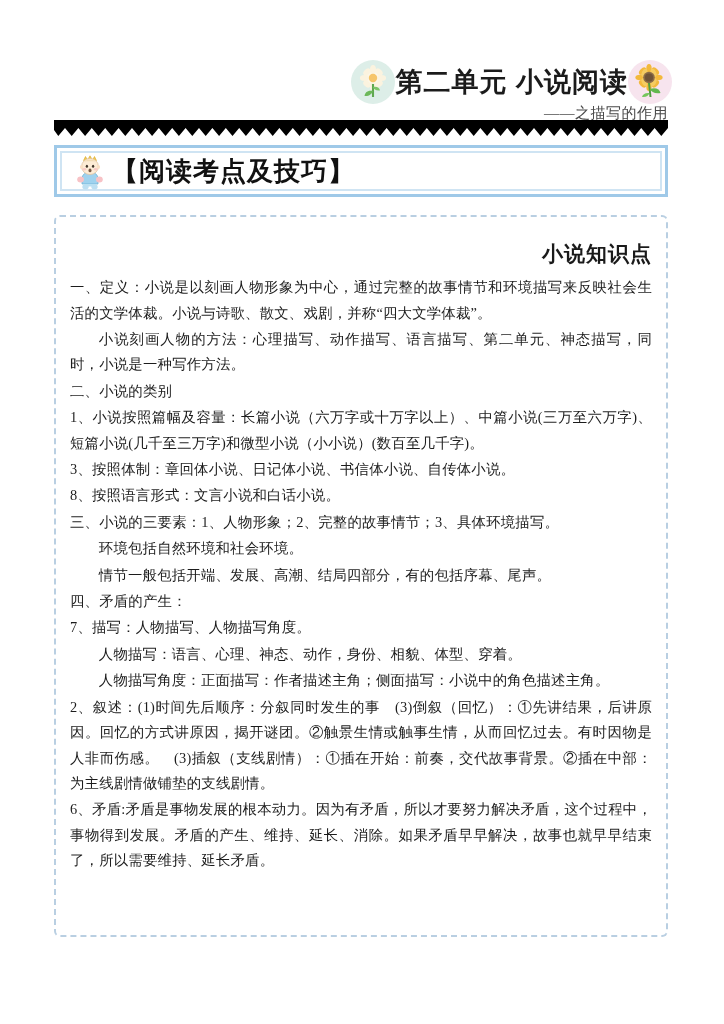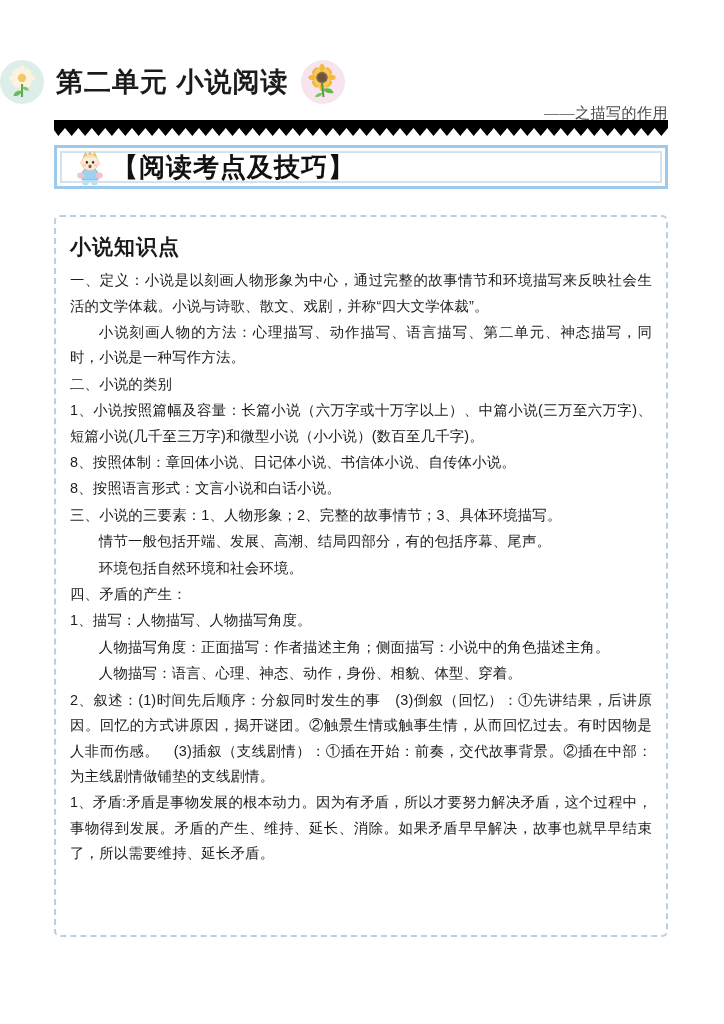--- a/index.html
+++ b/index.html
@@ -17,22 +17,21 @@
 
   
   .title-row {
     position: absolute;
     left: 0;
     top: 56px;
     width: 672px;
     height: 52px;
     display: flex;
     align-items: center;
-    justify-content: flex-start;
-    gap: 12px;
+    justify-content: flex-end;
   }
   .icon-circle {
     width: 44px;
     height: 44px;
     border-radius: 50%;
     flex: 0 0 auto;
     position: relative;
     display: flex;
     align-items: center;
     justify-content: center;
@@ -69,21 +68,21 @@
     height: 16px;
   }
   .zigzag-band svg { display: block; width: 100%; height: 100%; }
 
   
   .heading-box {
     position: absolute;
     left: 54px;
     top: 145px;
     width: 614px;
-    height: 44px;
+    height: 52px;
     box-sizing: border-box;
     border: 3px solid #9fc9e8;
     background: #ffffff;
     padding: 3px;
   }
   .heading-box-inner {
     width: 100%;
     height: 100%;
     box-sizing: border-box;
     border: 2px solid #cfe4f3;
@@ -115,28 +114,28 @@
     border: 2px dashed #b9cfe2;
     border-radius: 6px;
     background: #ffffff;
     padding: 8px 14px 10px 14px;
   }
   .section-title {
     font-family: "Liberation Sans", "DejaVu Sans", sans-serif;
     font-size: 21px;
     font-weight: 700;
     color: #1a1a1a;
-    text-align: left;
+    text-align: right;
     letter-spacing: 1px;
-    margin: 9px 0 9px 0;
+    margin: 16px 0 9px 0;
     line-height: 1.2;
   }
   .body-text p {
     margin: 0 0 1px 0;
-    font-family: Liberation Sans, sans-serif;
+    font-family: Liberation Serif, serif;
     font-size: 14.4px;
     line-height: 25.4px;
     color: #1c1c1c;
     text-align: justify;
     letter-spacing: 0.2px;
     word-break: break-all;
   }
   .body-text p.indent { text-indent: 2em; }
 </style>
 </head>
@@ -255,25 +254,25 @@
   </div>
 </div>
 
 <div class="content-box">
   <div class="section-title">小说知识点</div>
   <div class="body-text">
       <p>一、定义：小说是以刻画人物形象为中心，通过完整的故事情节和环境描写来反映社会生活的文学体裁。小说与诗歌、散文、戏剧，并称“四大文学体裁”。</p>
       <p class="indent">小说刻画人物的方法：心理描写、动作描写、语言描写、第二单元、神态描写，同时，小说是一种写作方法。</p>
       <p>二、小说的类别</p>
       <p>1、小说按照篇幅及容量：长篇小说（六万字或十万字以上）、中篇小说(三万至六万字)、短篇小说(几千至三万字)和微型小说（小小说）(数百至几千字)。</p>
-      <p>8、按照体制：章回体小说、日记体小说、书信体小说、自传体小说。</p>
+      <p>3、按照体制：章回体小说、日记体小说、书信体小说、自传体小说。</p>
       <p>8、按照语言形式：文言小说和白话小说。</p>
       <p>三、小说的三要素：1、人物形象；2、完整的故事情节；3、具体环境描写。</p>
+      <p class="indent">环境包括自然环境和社会环境。</p>
       <p class="indent">情节一般包括开端、发展、高潮、结局四部分，有的包括序幕、尾声。</p>
-      <p class="indent">环境包括自然环境和社会环境。</p>
       <p>四、矛盾的产生：</p>
-      <p>1、描写：人物描写、人物描写角度。</p>
+      <p>7、描写：人物描写、人物描写角度。</p>
+      <p class="indent">人物描写：语言、心理、神态、动作，身份、相貌、体型、穿着。</p>
       <p class="indent">人物描写角度：正面描写：作者描述主角；侧面描写：小说中的角色描述主角。</p>
-      <p class="indent">人物描写：语言、心理、神态、动作，身份、相貌、体型、穿着。</p>
       <p>2、叙述：(1)时间先后顺序：分叙同时发生的事　(3)倒叙（回忆）：①先讲结果，后讲原因。回忆的方式讲原因，揭开谜团。②触景生情或触事生情，从而回忆过去。有时因物是人非而伤感。　(3)插叙（支线剧情）：①插在开始：前奏，交代故事背景。②插在中部：为主线剧情做铺垫的支线剧情。</p>
-      <p>1、矛盾:矛盾是事物发展的根本动力。因为有矛盾，所以才要努力解决矛盾，这个过程中，事物得到发展。矛盾的产生、维持、延长、消除。如果矛盾早早解决，故事也就早早结束了，所以需要维持、延长矛盾。</p>
+      <p>6、矛盾:矛盾是事物发展的根本动力。因为有矛盾，所以才要努力解决矛盾，这个过程中，事物得到发展。矛盾的产生、维持、延长、消除。如果矛盾早早解决，故事也就早早结束了，所以需要维持、延长矛盾。</p>
     </div>
 </div>
 
 </body></html>

